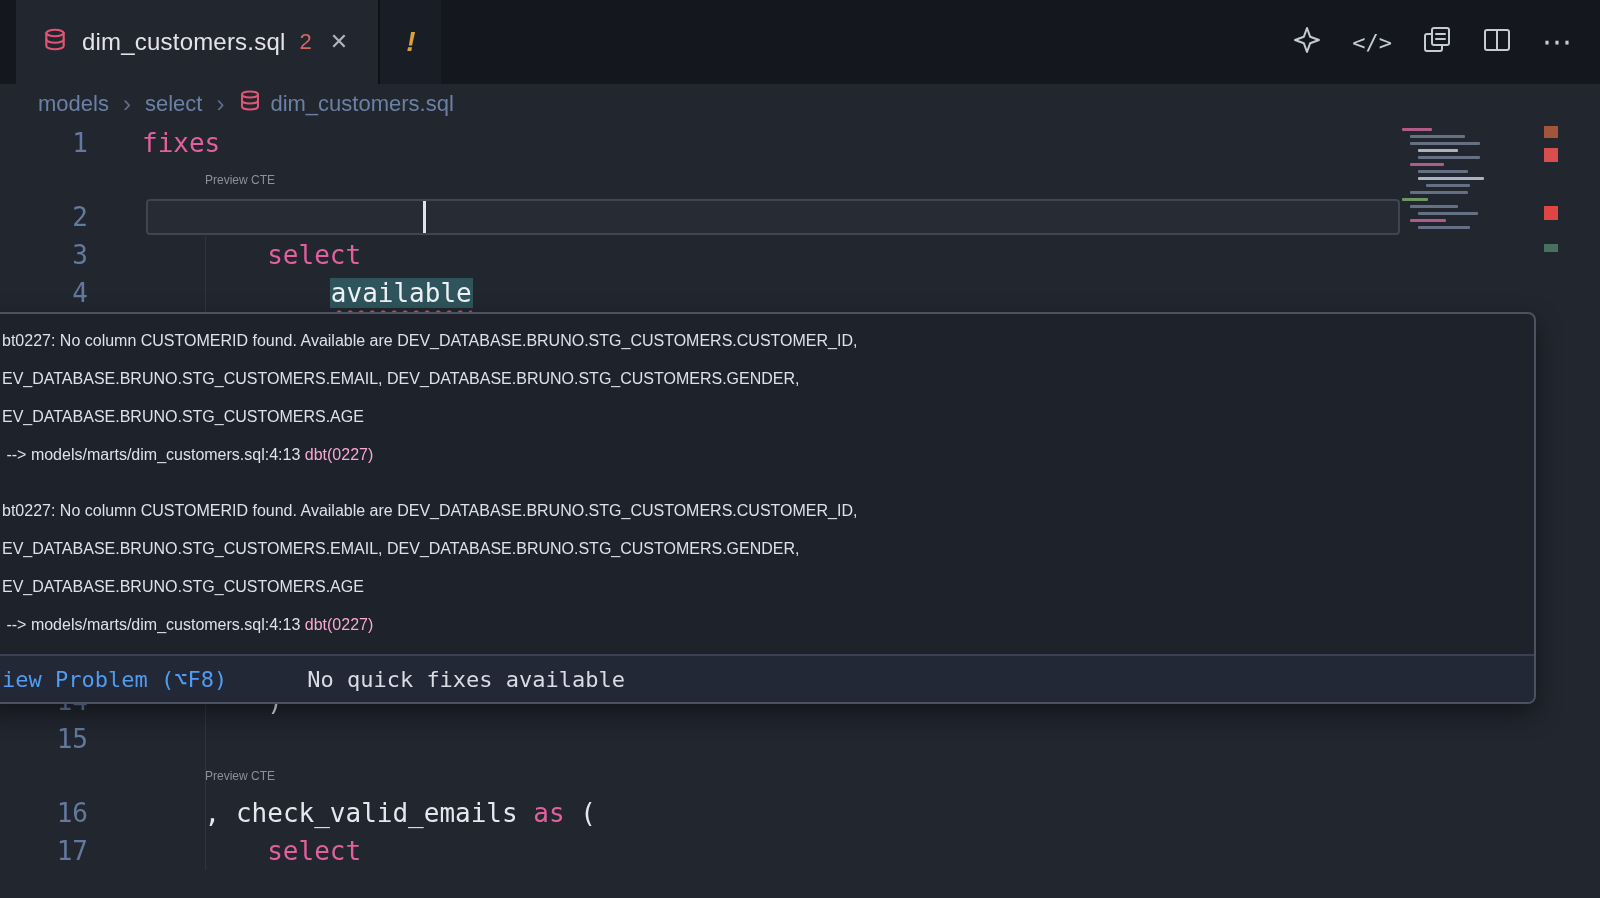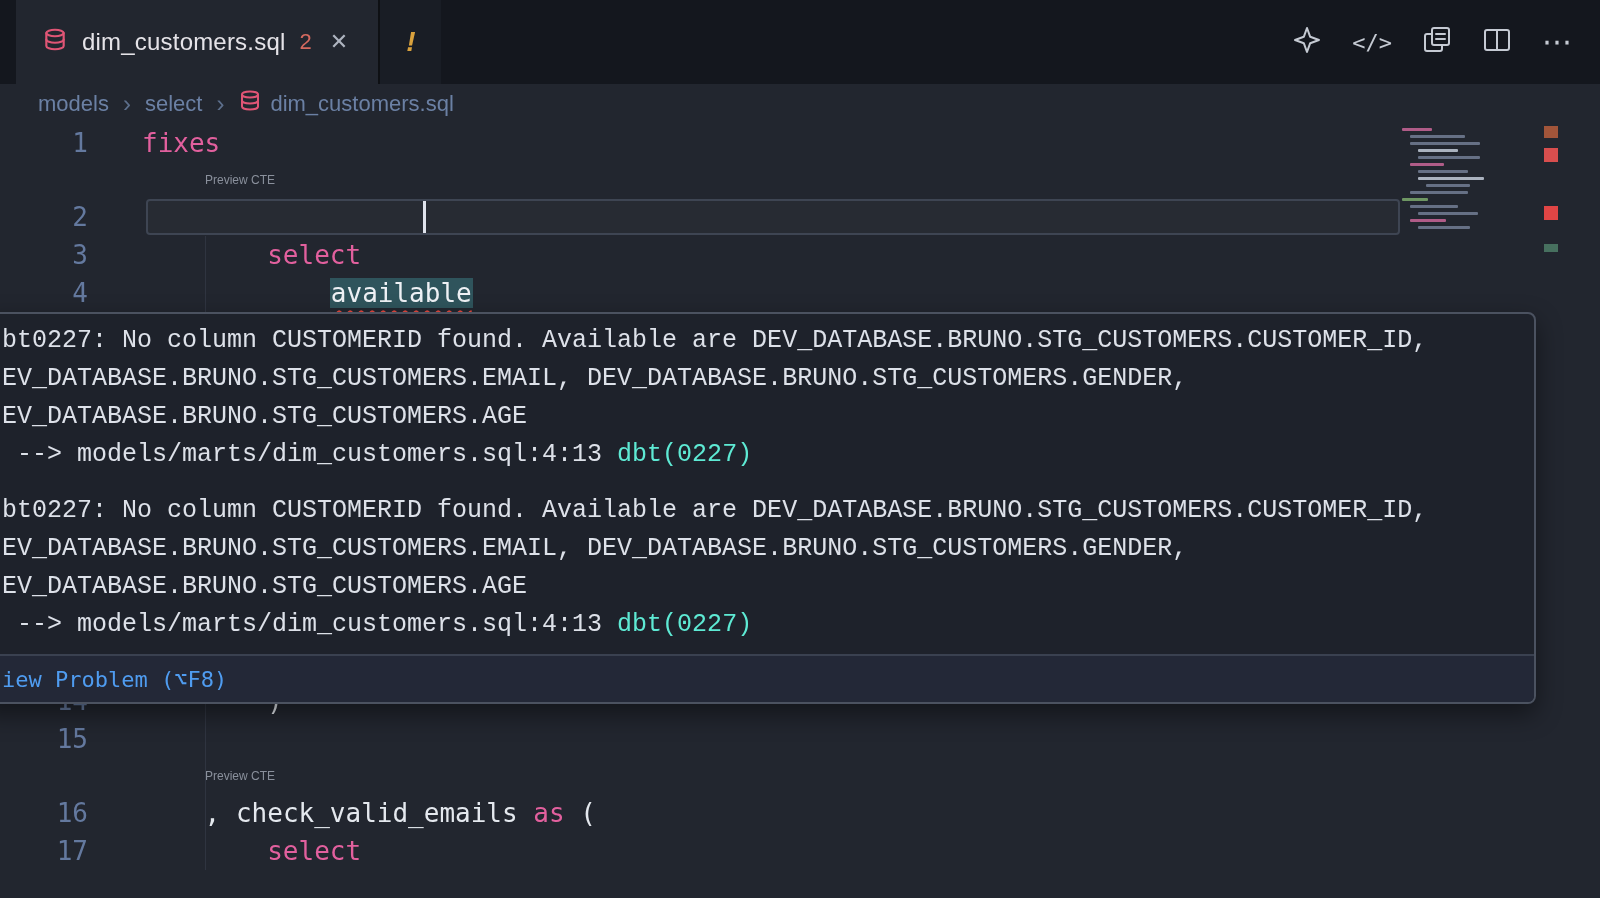--- a/index.html
+++ b/index.html
@@ -68,22 +68,22 @@
   .scrollmarks { position:absolute; left:1544px; top:0; width:14px; height:300px; z-index:1; }
   .smark { position:absolute; left:0; width:14px; }
 
   
   .hoverpopup {
     position:absolute; left:-22px; top:188px; width:1558px; height:392px;
     background:#1e222b; border:2px solid #4b5260; border-radius:8px;
     box-shadow:0 10px 26px rgba(0,0,0,.45); z-index:5; overflow:hidden;
   }
   .hover-body { padding:8px 0 0 22px; }
-  .perr { font-family:Liberation Mono, monospace; font-size:25px; line-height:38px; color:#dde1e9; white-space:pre; }
-  .perr .src { color:#5eead4; }
+  .perr { font-family:Liberation Sans, sans-serif; font-size:16px; line-height:38px; color:#dde1e9; white-space:pre; }
+  .perr .src { color:#f9a8d4; }
   .errblock + .errblock { margin-top:18px; }
   .hover-status {
     position:absolute; left:0; right:0; bottom:0; height:48px;
     background:#232837; border-top:2px solid #3a4150;
     display:flex; align-items:center; padding-left:22px; column-gap:80px;
     font-size:22px;
   }
   .link-blue { color:#4f9cf0; cursor:pointer; }
   .status-plain { color:#d8dce5; }
 </style>
@@ -230,17 +230,18 @@
         </div>
         <div class="errblock">
           <div class="perr">bt0227: No column CUSTOMERID found. Available are DEV_DATABASE.BRUNO.STG_CUSTOMERS.CUSTOMER_ID,</div>
           <div class="perr">EV_DATABASE.BRUNO.STG_CUSTOMERS.EMAIL, DEV_DATABASE.BRUNO.STG_CUSTOMERS.GENDER,</div>
           <div class="perr">EV_DATABASE.BRUNO.STG_CUSTOMERS.AGE</div>
           <div class="perr"><span> --&gt; models/marts/dim_customers.sql:4:13 </span><span class="src">dbt(0227)</span></div>
         </div>
       </div>
       <div class="hover-status">
         <span class="link-blue">iew Problem (⌥F8)</span>
+        <span class="status-plain">No quick fixes available</span>
       </div>
     </div>
 
   </div>
 </div>
 
 </body></html>

